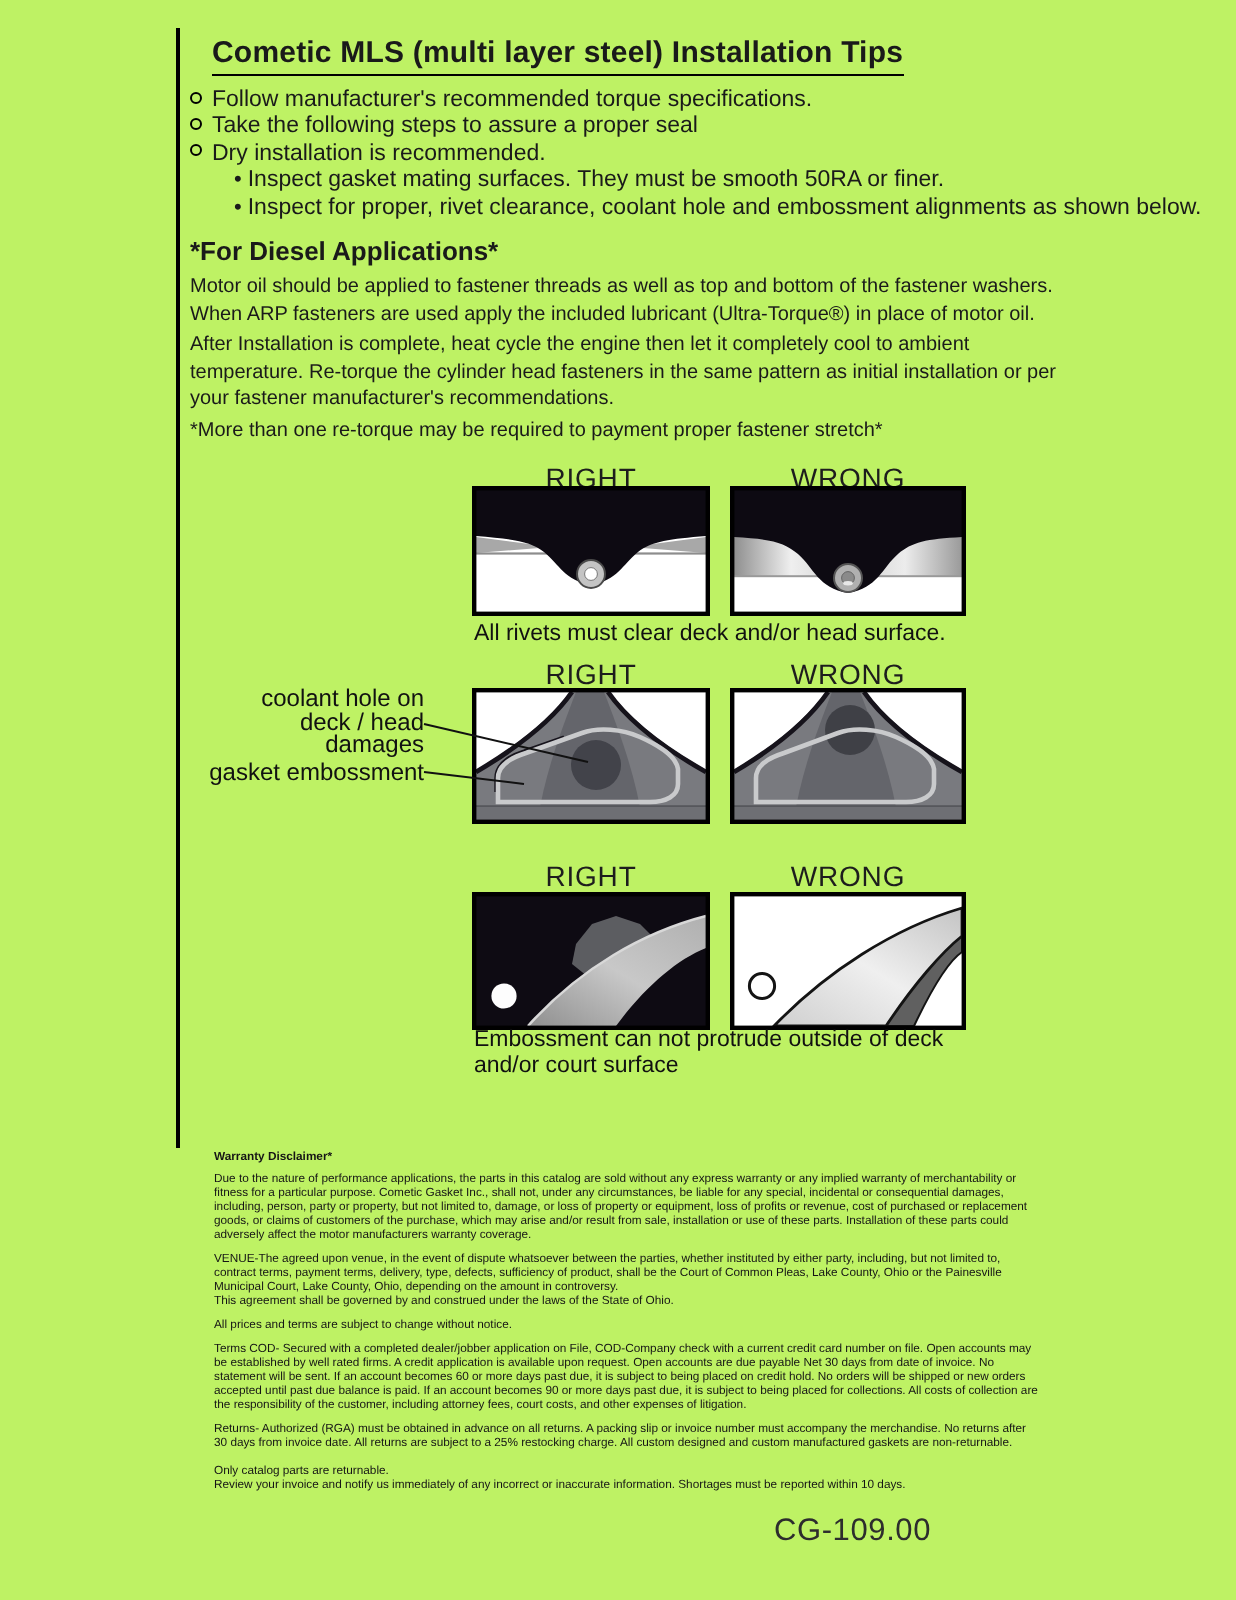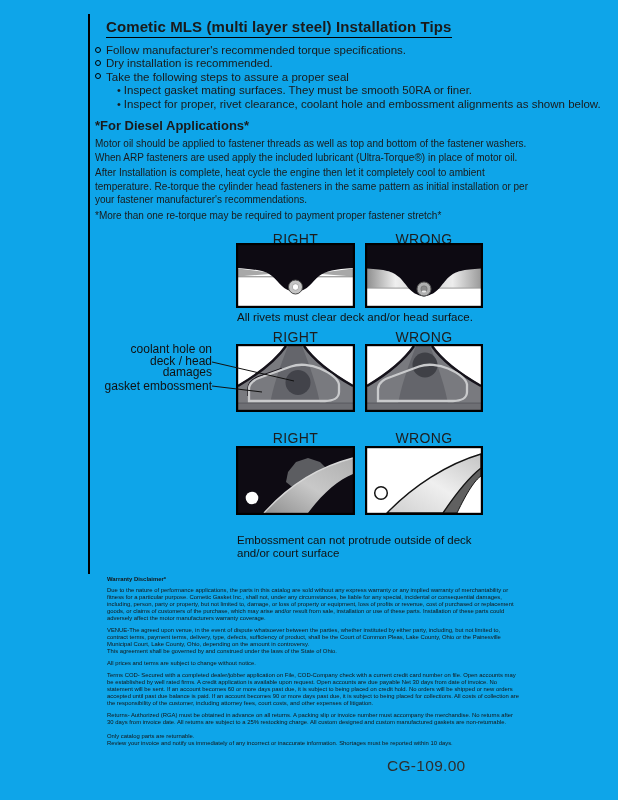--- a/index.html
+++ b/index.html
@@ -1,16 +1,16 @@
 <!DOCTYPE html>
 <html><head>
 <meta charset="utf-8">
 <style>
   html,body{margin:0;padding:0;background:#fff;}
-  #page{position:relative;width:618px;height:800px;background:#0ea5e9;overflow:hidden;
+  #page{position:relative;width:618px;height:800px;background:#bef264;overflow:hidden;
         font-family:"Liberation Sans",sans-serif;color:#1a1a1a;}
   .revbar{position:absolute;left:88px;top:14px;width:1.5px;height:560px;background:#000;}
   .title{position:absolute;left:106px;top:18px;font-size:15px;font-weight:bold;
          letter-spacing:.1px;border-bottom:1.6px solid #000;padding-bottom:2px;}
   .bullets{position:absolute;left:95px;top:44px;width:470px;font-size:11.5px;line-height:13.4px;}
   .b{white-space:nowrap;}
   .marker-open{display:inline-block;width:4px;height:4px;border:1px solid #000;border-radius:50%;
                margin-right:5px;vertical-align:1.5px;}
   .sub{padding-left:22px;}
   .marker-dot{display:inline-block;margin-right:3px;font-size:11px;}
@@ -37,22 +37,22 @@
 <body>
 
 <div id="page">
 
   <div class="revbar"></div>
 
   <div class="title">Cometic MLS (multi layer steel) Installation Tips</div>
 
   <div class="bullets">
     <div class="b"><span class="marker-open"></span><span>Follow manufacturer's recommended torque specifications.</span></div>
+    <div class="b"><span class="marker-open"></span><span>Take the following steps to assure a proper seal</span></div>
     <div class="b"><span class="marker-open"></span><span>Dry installation is recommended.</span></div>
-    <div class="b"><span class="marker-open"></span><span>Take the following steps to assure a proper seal</span></div>
     <div class="b sub"><span class="marker-dot">•</span><span>Inspect gasket mating surfaces.  They must be smooth 50RA or finer.</span></div>
     <div class="b sub"><span class="marker-dot">•</span><span>Inspect for proper, rivet clearance, coolant hole and embossment alignments as shown below.</span></div>
   </div>
 
   <div class="h-diesel">*For Diesel Applications*</div>
   <div class="para p1">Motor oil should be applied to fastener threads as well as top and bottom of the fastener washers. When ARP fasteners are used apply the included lubricant (Ultra-Torque®) in place of motor oil.</div>
   <div class="para p2">After Installation is complete, heat cycle the engine then let it completely cool to ambient temperature. Re-torque the cylinder head fasteners in the same pattern as initial installation or per your fastener manufacturer's recommendations.</div>
   <div class="para pnote">*More than one re-torque may be required to payment proper fastener stretch*</div>
 
   <div class="dg-label" style="left:236px;top:231px;width:119px;">RIGHT</div>
@@ -175,21 +175,21 @@
         </linearGradient>
       </defs>
       <rect x="0" y="0" width="118" height="69" fill="#ffffff"></rect>
       <path d="M116,22 C100,32 88,44 78,67 H92 C102,46 110,34 116,30 Z" fill="#606060" stroke="#141414" stroke-width="1"></path>
       <path d="M116,8 C82,18 48,40 22,67 H78 C92,46 106,30 116,22 Z" fill="url(#g3w)" stroke="#141414" stroke-width="1.4"></path>
       <circle cx="16" cy="47" r="6.3" fill="#ffffff" stroke="#141414" stroke-width="1.5"></circle>
       <rect x="1" y="1" width="116" height="67" fill="none" stroke="#000" stroke-width="2.4"></rect>
     </svg>
   </div>
 
-  <div class="cap" style="left:237px;top:514px;width:300px;margin-top:20px;">
+  <div class="cap" style="left:237px;top:514px;width:300px;">
     <div>Embossment can not protrude outside of deck</div>
     <div>and/or court surface</div>
   </div>
 
   <div class="legal">
     <div class="lh">Warranty Disclaimer*</div>
     <div class="lp">Due to the nature of performance applications, the parts in this catalog are sold without any express warranty or any implied warranty of merchantability or fitness for a particular purpose.  Cometic Gasket Inc., shall not, under any circumstances, be liable for any special, incidental or consequential damages, including, person, party or property, but not limited to, damage, or loss of property or equipment, loss of profits or revenue, cost of purchased or replacement goods, or claims of customers of the purchase, which may arise and/or result from sale, installation or use of these parts.  Installation of these parts could adversely affect the motor manufacturers warranty coverage.</div>
     <div class="tight">VENUE-The agreed upon venue, in the event of dispute whatsoever between the parties, whether instituted by either party, including, but not limited to, contract terms, payment terms, delivery, type, defects, sufficiency of product, shall be the Court of Common Pleas, Lake County, Ohio or the Painesville Municipal Court, Lake County, Ohio, depending on the amount in controversy.</div>
     <div class="gap">This agreement shall be governed by and construed under the laws of the State of Ohio.</div>
     <div class="lp">All prices and terms are subject to change without notice.</div>

